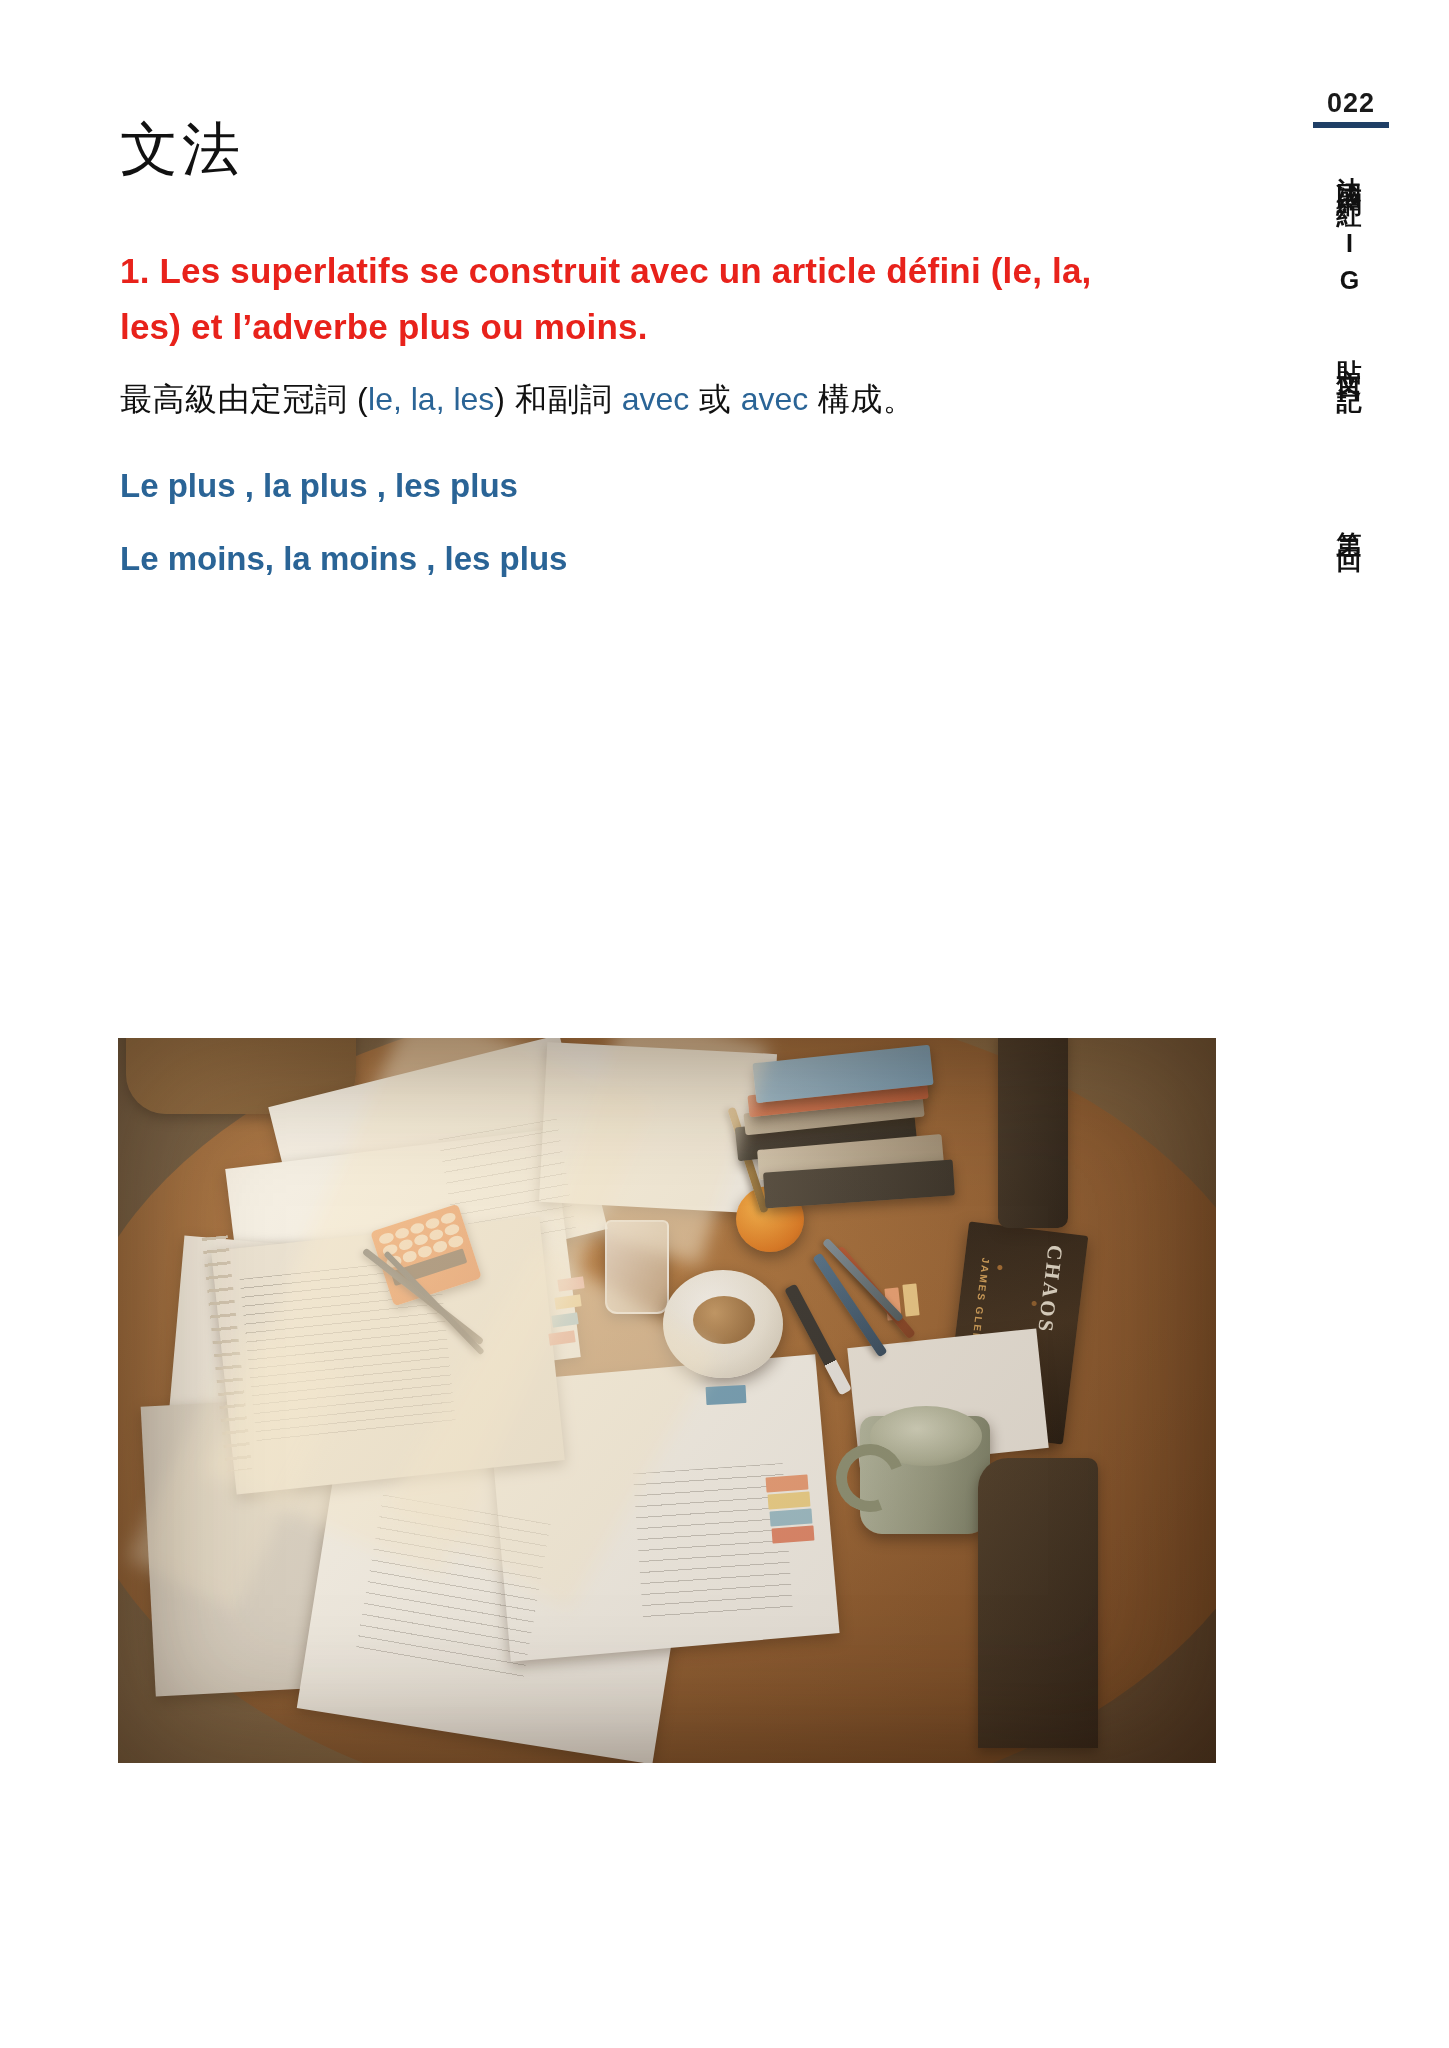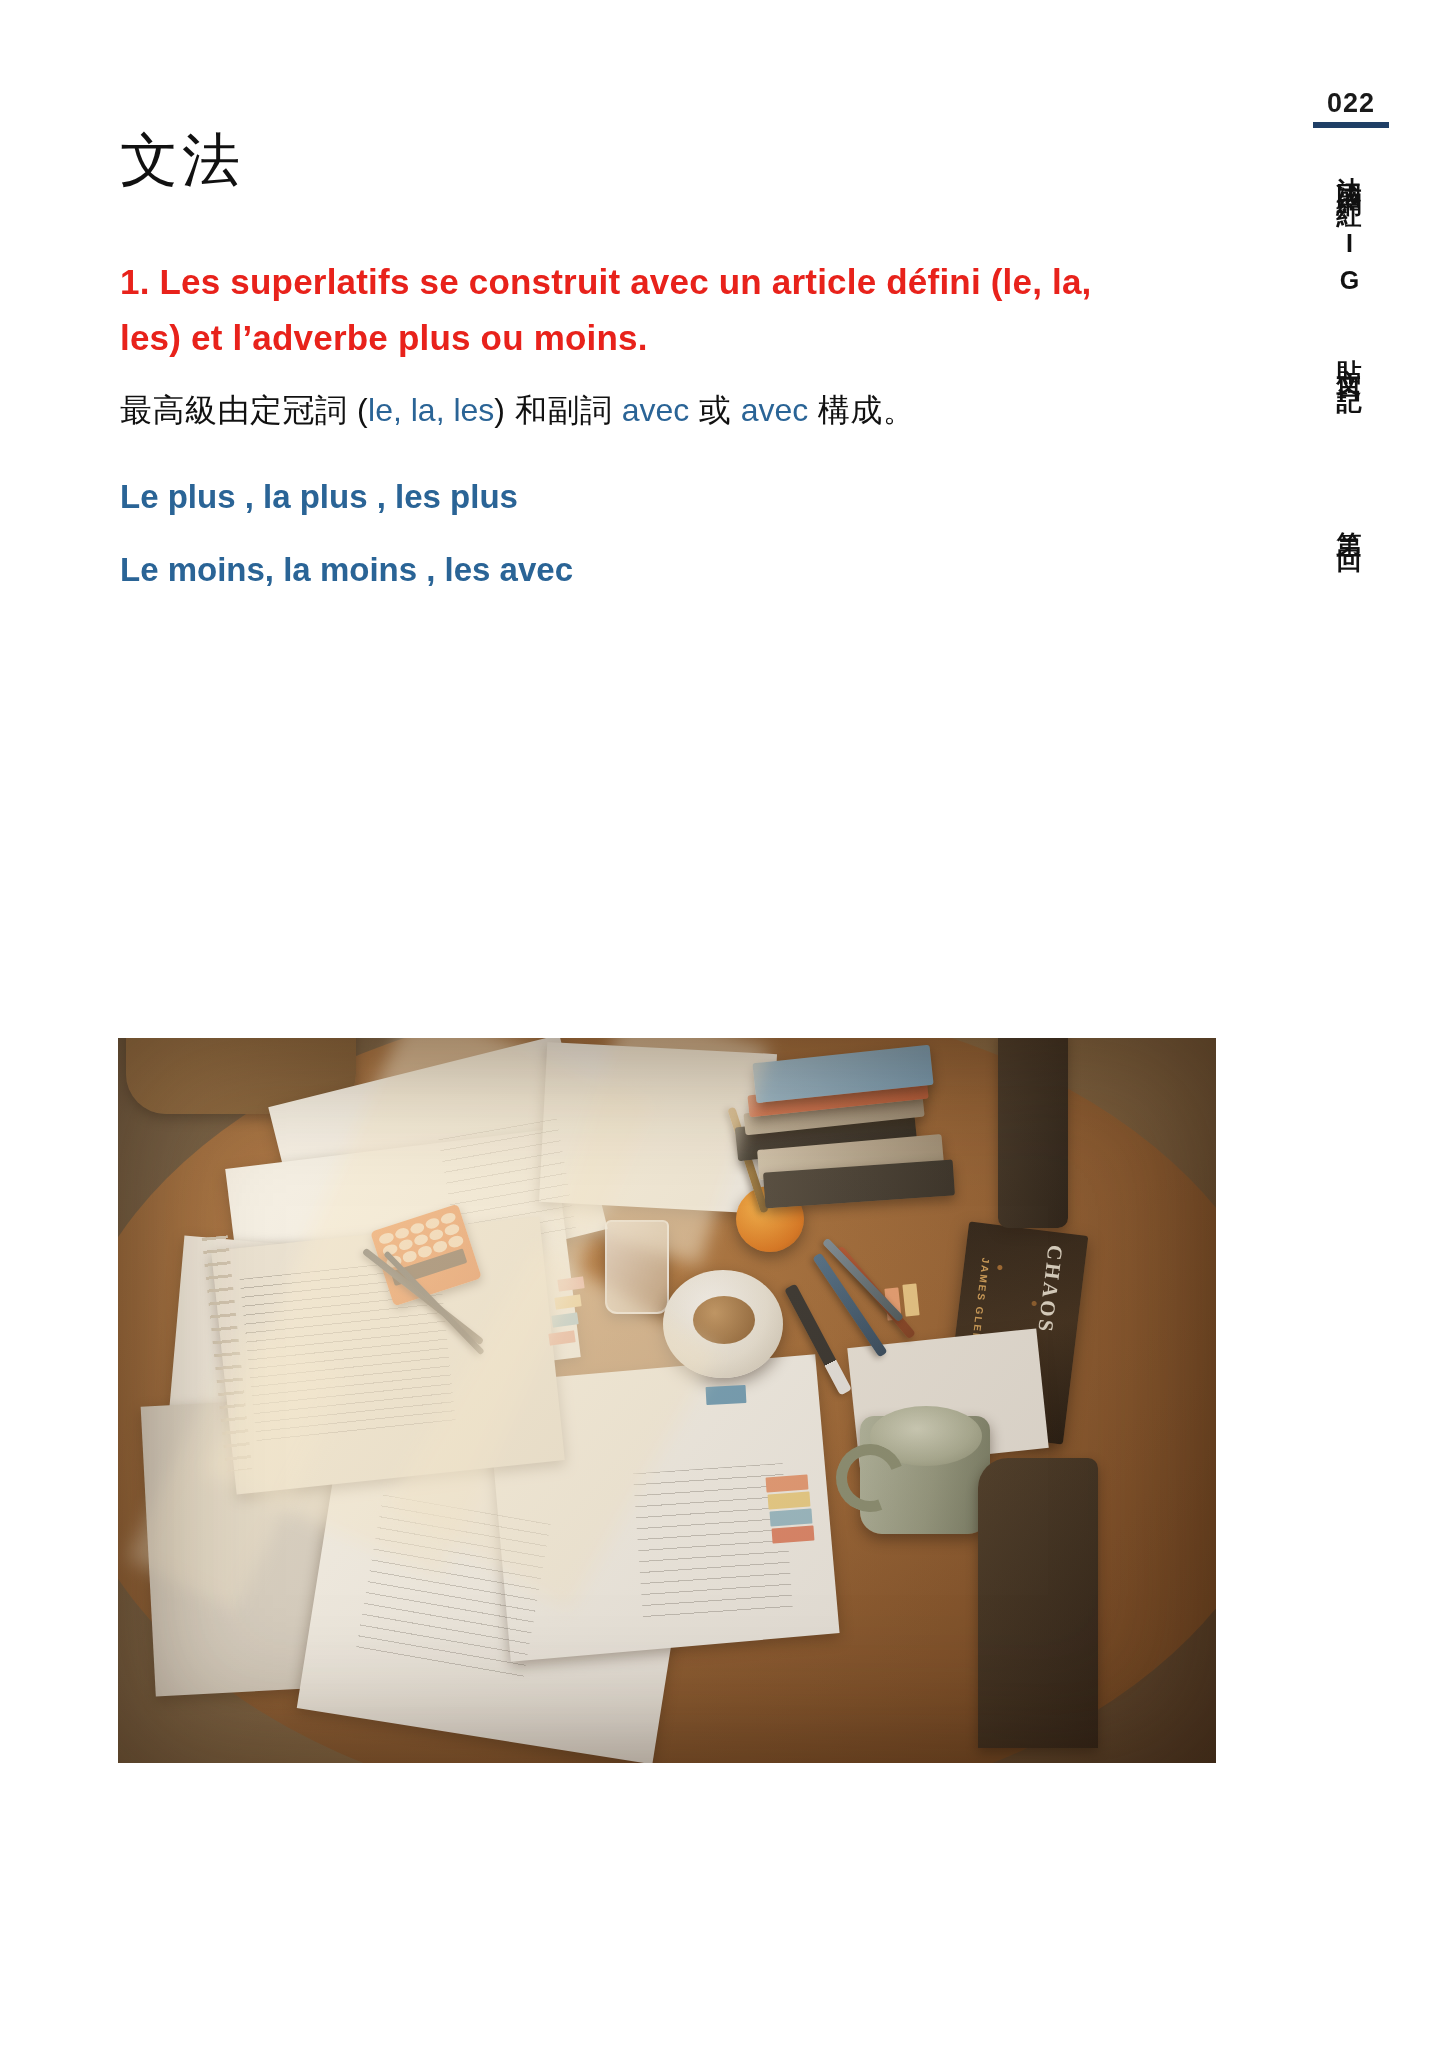--- a/index.html
+++ b/index.html
@@ -73,21 +73,21 @@
     position: absolute;
     left: 120px;
     top: 112px;
     width: 1010px;
   }
   .heading {
     font-size: 58px;
     font-weight: 400;
     color: #111111;
     letter-spacing: 4px;
-    margin: 16px 0 62px 0;
+    margin: 5px 0 62px 0;
     line-height: 1.1;
   }
   .rule-fr {
     color: #e8221b;
     font-weight: bold;
     font-size: 35px;
     line-height: 1.62;
     margin: 8px 0 18px 0;
     letter-spacing: 0.2px;
   }
@@ -301,21 +301,21 @@
   </div>
 
   <div class="content">
     <h1 class="heading">文法</h1>
 
     <p class="rule-fr">1. Les superlatifs se construit avec un article défini (le, la, les) et l’adverbe plus ou moins.</p>
 
     <p class="rule-zh"><span>最高級由定冠詞 (</span><span class="blue">le, la, les</span><span>) 和副詞 </span><span class="blue">avec</span><span> 或 </span><span class="blue">avec</span><span> 構成。</span></p>
 
     <p class="example">Le plus , la plus , les plus</p>
-    <p class="example">Le moins, la moins , les avec</p>
+    <p class="example">Le moins, la moins , les plus</p>
   </div>
 
   <figure class="photo-wrap" style="margin:0;">
     <div class="photo">
 
       <div class="floor"></div>
       <div class="tbl"></div>
 
       <div class="book" style="left:8px;top:-16px;width:230px;height:92px;background:linear-gradient(120deg,#8b6136,#6d4a27);border-radius:0 0 40px 40px;"></div>
 

